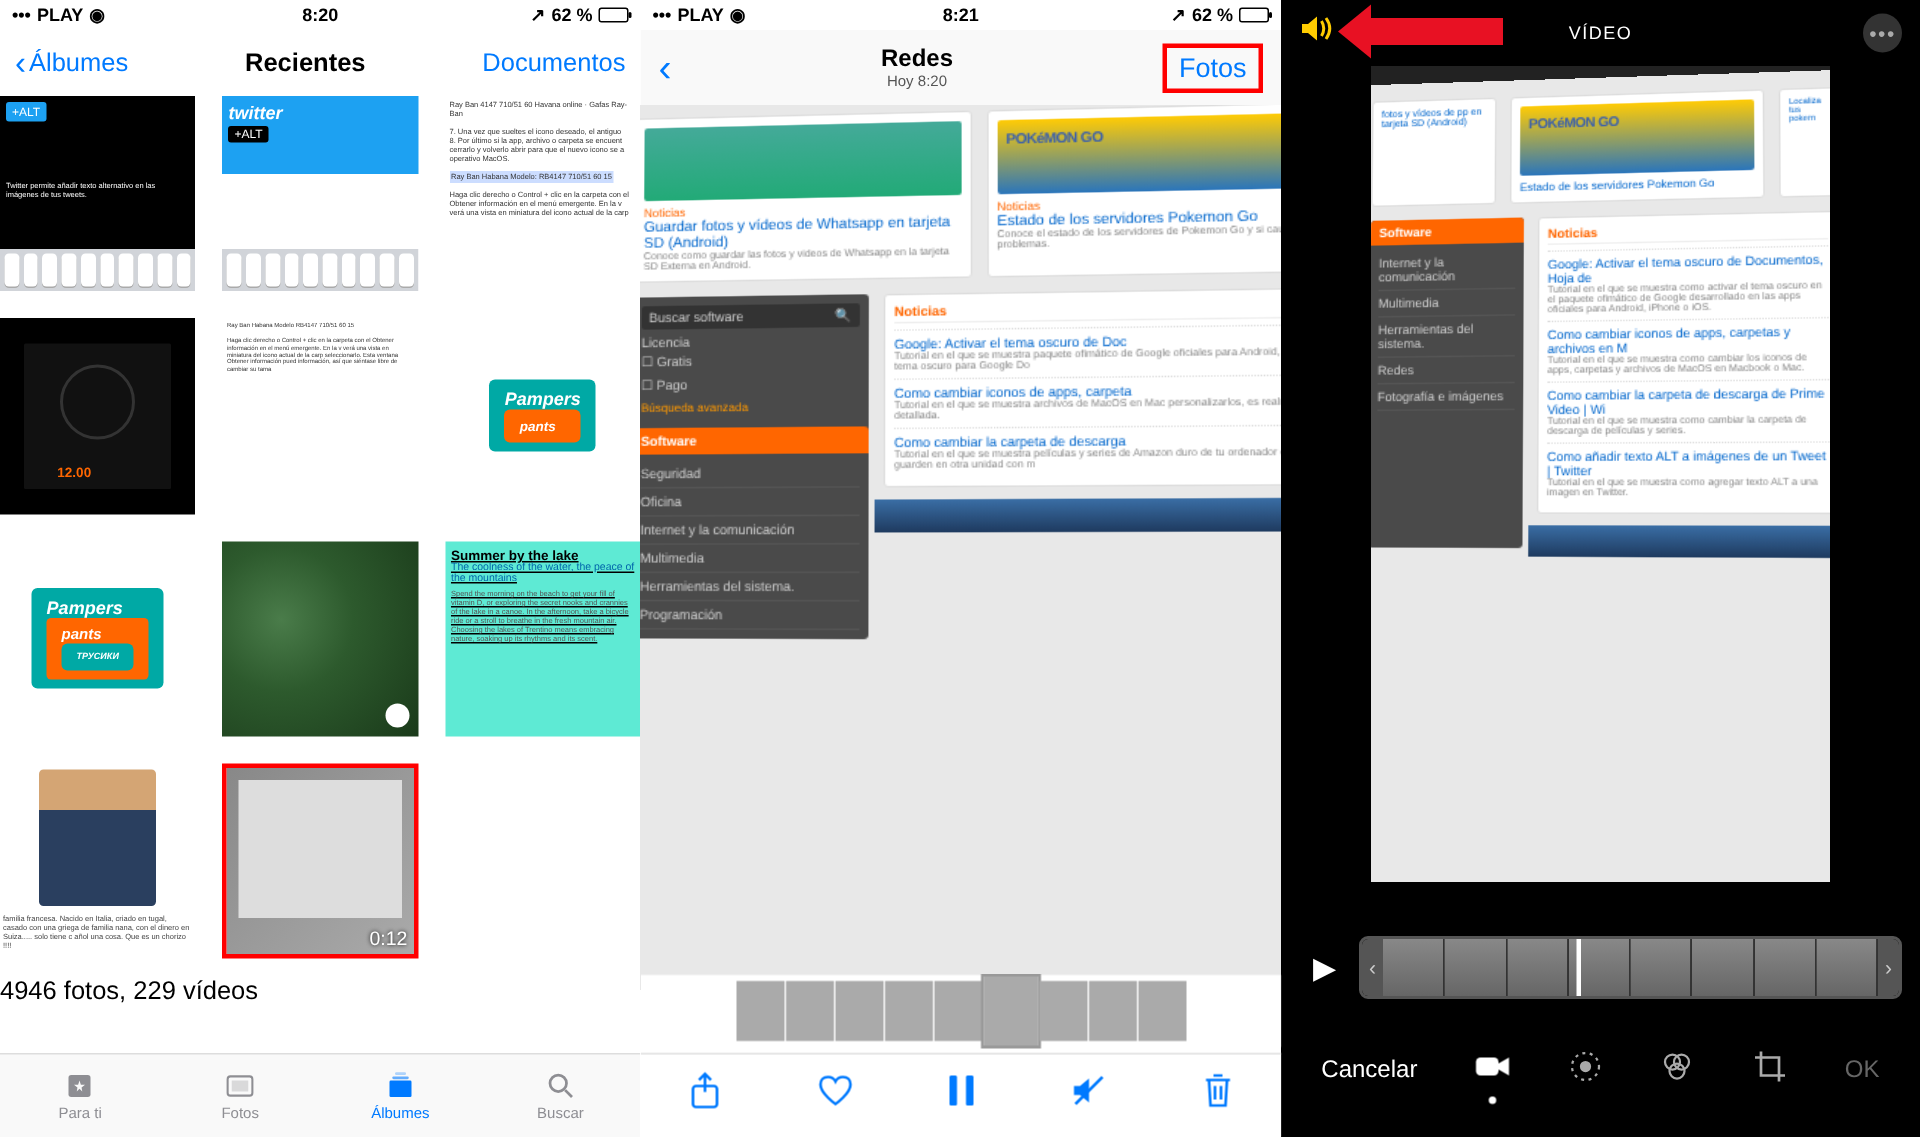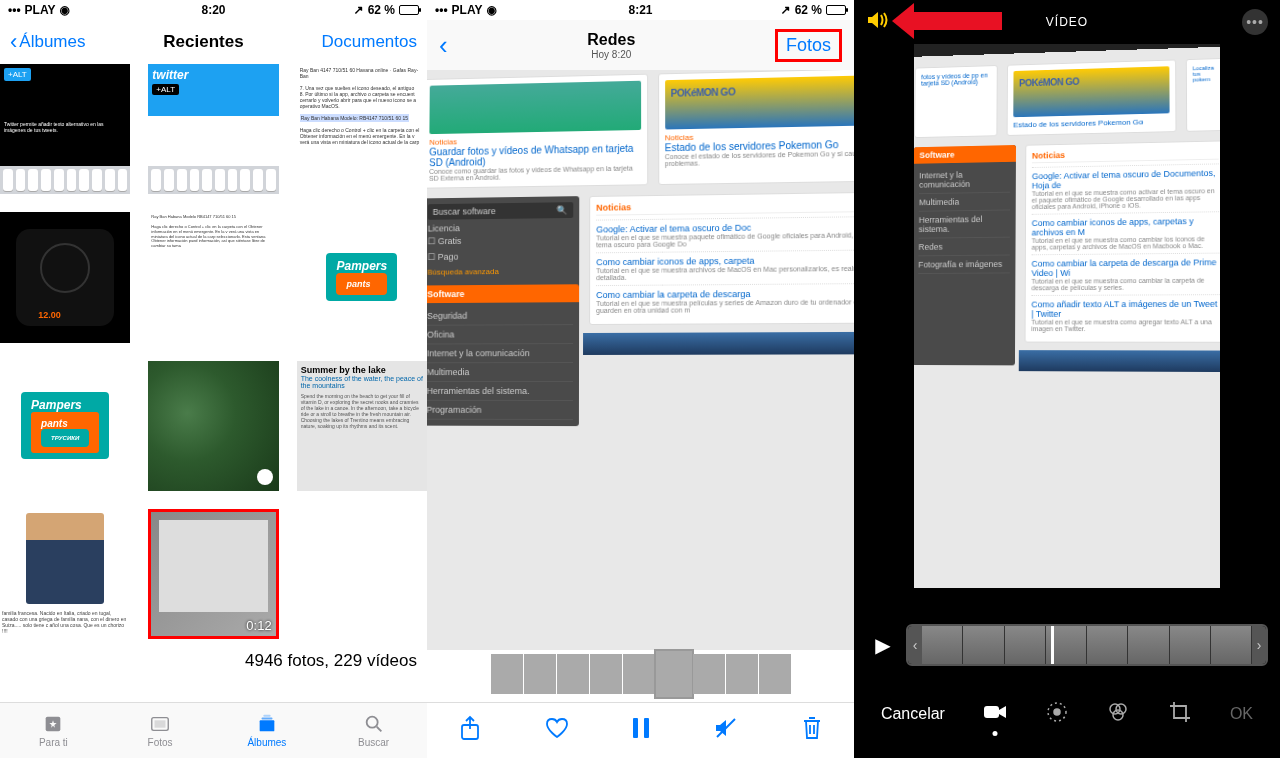--- a/index.html
+++ b/index.html
@@ -28,32 +28,32 @@
   
   .grid { display:grid; grid-template-columns: repeat(3, 1fr); gap:18px; background:#fff; }
   .cell { aspect-ratio: 1/1; position:relative; background:#ccc; overflow:hidden; font-size:6px; }
   .dur { position:absolute; bottom:3px; right:4px; color:#fff; font-size:13px; font-weight:500; text-shadow:0 0 3px #000; }
   .redbox { border:3px solid #f00; }
 
   
   .th-twitter { background:linear-gradient(#1da1f2 40%, #fff 40%); padding:4px; color:#fff;}
   .th-twitter .alt { background:#000; color:#fff; font-size:8px; padding:1px 4px; border-radius:2px; display:inline-block; margin-top:2px;}
   .th-text { background:#fff; padding:3px; color:#333; line-height:1.2; font-size:5px;}
-  .th-article { background:#e5e5e5; padding:4px; }
+  .th-article { background:#5eead4; padding:4px;text-decoration:underline; }
   .th-article .h { font-weight:700; font-size:9px; }
   .th-article .sub { color:#0066aa; font-size:7px; }
   .th-map { background: radial-gradient(circle at 30% 40%, #4a7c4a 0%, #2d5a2d 40%, #1a3a1a 100%); }
   .th-gray { background:linear-gradient(135deg,#888,#aaa); }
   .th-pampers { background:#fff; display:flex; align-items:center; justify-content:center; }
   .th-pampers div { background:#00a9a5; color:#fff; padding:6px 10px; border-radius:4px; font-size:12px; font-style:italic; font-weight:700;}
   .th-person { background: linear-gradient(#d4a574 30%, #2a3f5f 30%); }
   .th-dark { background:#000; color:#fff; padding:4px; font-size:5px;}
   .th-dark .red{ color:#f60; font-size:9px; font-weight:700;}
 
-  .counts { text-align:right; padding:12px 10px; font-size:17px; color:#000; }
+  .counts { text-align:left; padding:12px 0; font-size:17px; color:#000; }
   .tabbar { position:absolute; bottom:0; left:0; right:0; height:56px; border-top:1px solid #ddd; display:flex; background:#f9f9f9;}
   .tab { flex:1; display:flex; flex-direction:column; align-items:center; justify-content:center; gap:2px; color:#8e8e93; font-size:10px;}
   .tab.active { color:#007aff; }
   .tab svg { width:26px; height:22px; }
 
   
   .nav2 { height: 50px; display:flex; align-items:center; justify-content:space-between; padding:0 12px; background:#f9f9f9; }
   .nav2 .back2 { color:#007aff; font-size:26px; }
   .nav2 .mid { text-align:center; }
   .nav2 .mid .t1 { font-size:16px; font-weight:600; }
@@ -179,21 +179,21 @@
           <span>u</span>
           <span>i</span>
           <span>o</span>
           <span>p</span>
         </div>
     </div>
     <div class="cell th-text">
       Ray Ban 4147 710/51 60 Havana online · Gafas Ray-Ban<br><br>7. Una vez que sueltes el icono deseado, el antiguo<br>8. Por último si la app, archivo o carpeta se encuent cerrarlo y volverlo abrir para que el nuevo icono se a operativo MacOS.<br><br><span style="background:#cdf;padding:1px;">Ray Ban Habana Modelo: RB4147 710/51 60 15</span><br><br>Haga clic derecho o Control + clic en la carpeta con el Obtener información en el menú emergente. En la v verá una vista en miniatura del icono actual de la carp
     </div>
     <div class="cell th-dark" style="display:flex;align-items:center;justify-content:center;">
-       <div style="width:80%;height:80%;background:#111;border-radius:14px;position:relative;">
+       <div style="width:80%;height:80%;background:#111;border-radius:1px;position:relative;">
          <div style="position:absolute;left:50%;top:40%;transform:translate(-50%,-50%);width:50px;height:50px;border:2px solid #333;border-radius:50%;"></div>
          <div class="red" style="position:absolute;bottom:6px;left:22px;">12.00</div>
        </div>
     </div>
     <div class="cell th-text" style="font-size:4px;">
       Ray Ban Habana Modelo RB4147 710/51 60 15<br><br>Haga clic derecho o Control + clic en la carpeta con el Obtener información en el menú emergente. En la v verá una vista en miniatura del icono actual de la carp seleccionarlo. Esta ventana Obtener información pued información, así que siéntase libre de cambiar su tama
     </div>
     <div class="cell th-pampers" style="flex-direction:column;gap:2px;">
       <div style="background:#00a9a5;">Pampers<div style="background:#f60;font-size:9px;">pants</div></div>
     </div>

